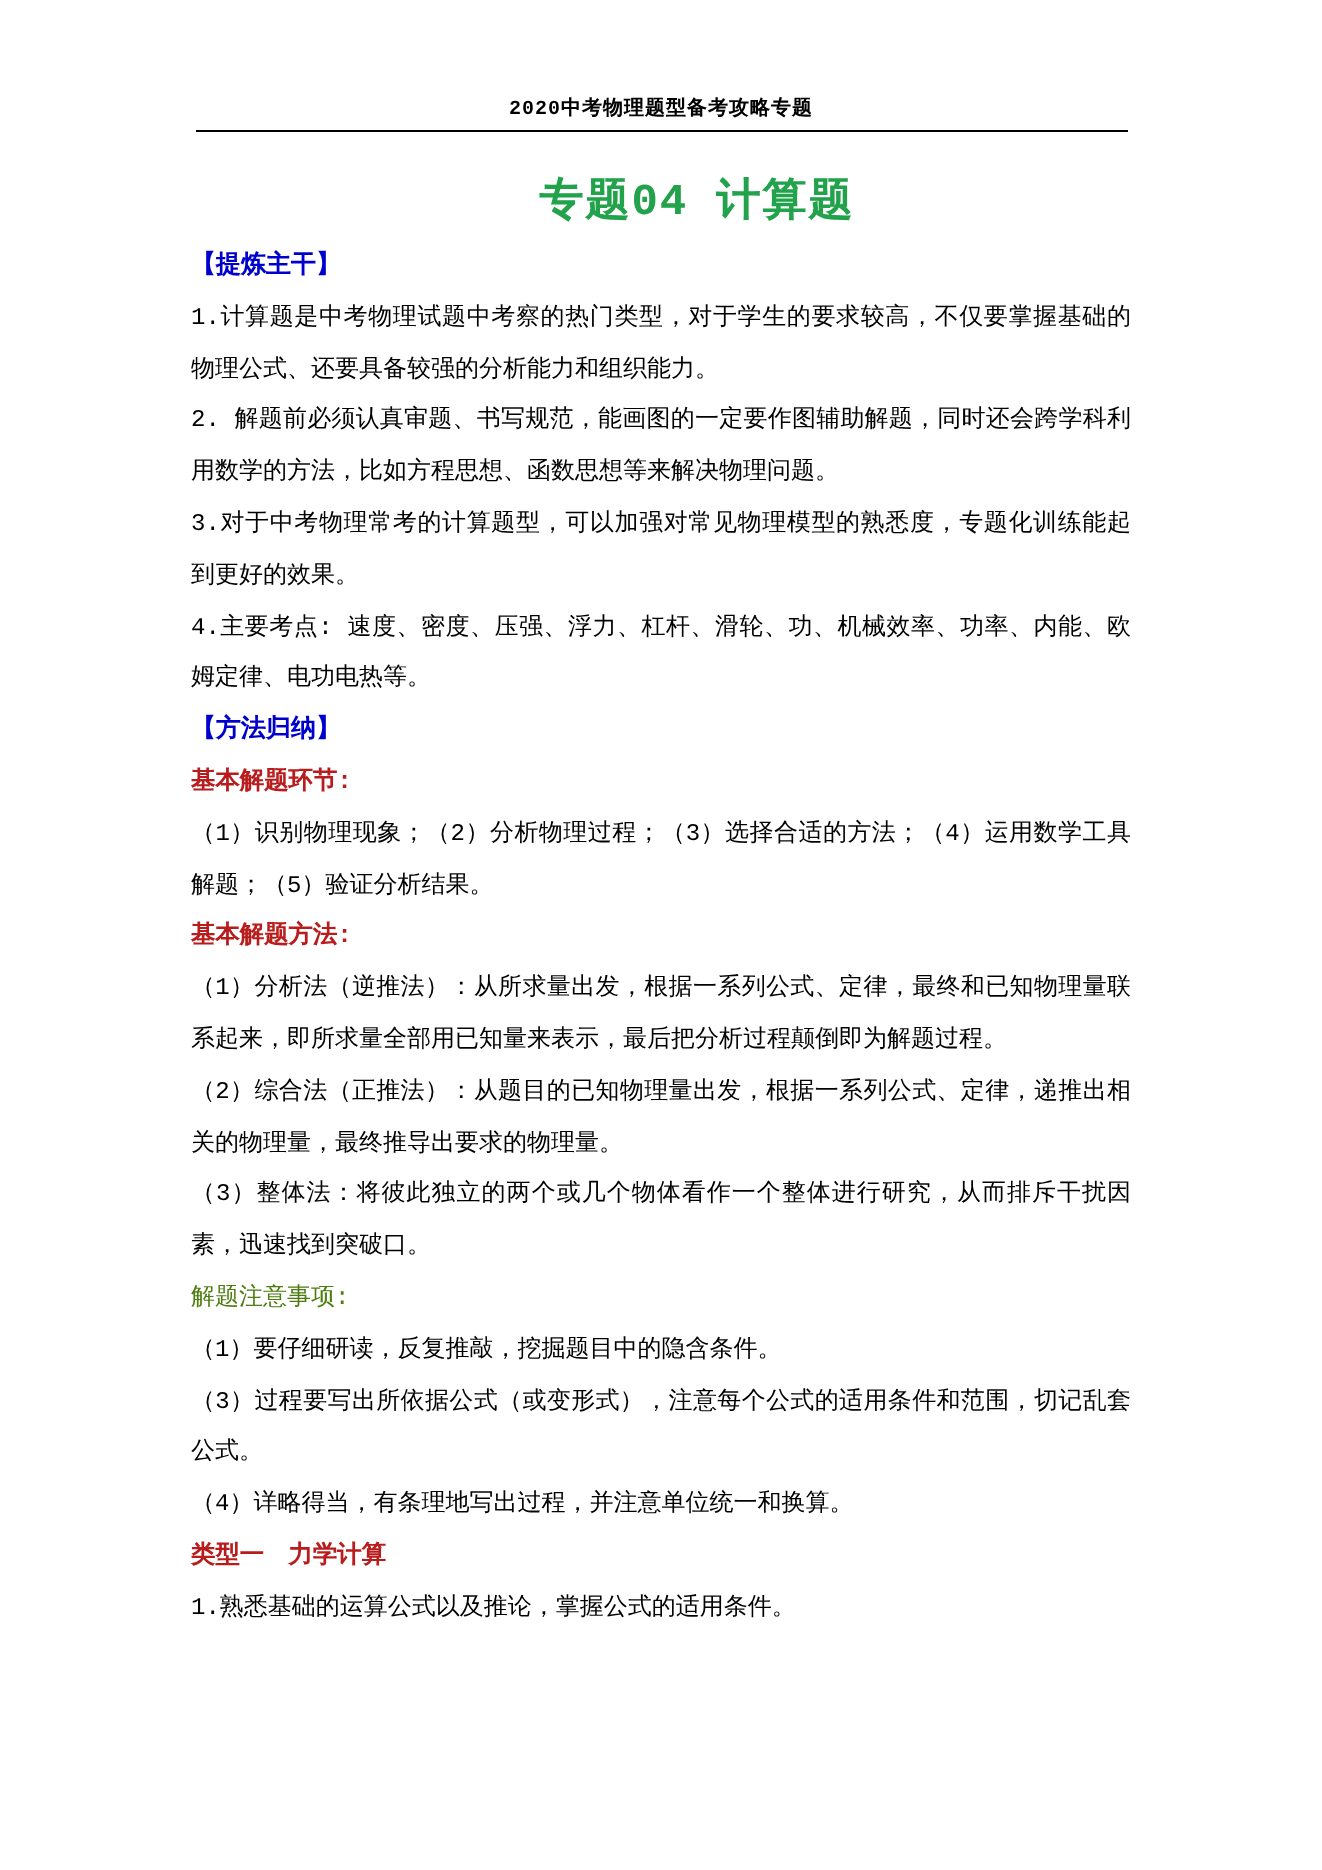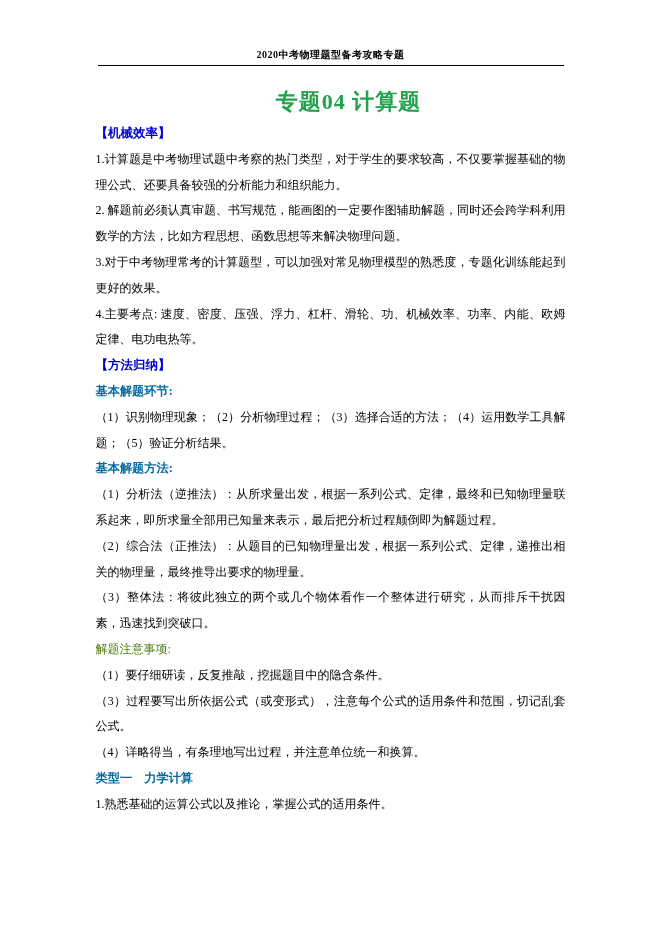--- a/index.html
+++ b/index.html
@@ -2,21 +2,21 @@
 <html style="--green: #21a24b; --blue: #0000cc; --rule: #000000;"><head>
 <meta charset="utf-8">
 <style>
   html, body { margin: 0; padding: 0; background: #ffffff; }
   .page {
     position: relative;
     width: 661px;
     height: 914px;
     background: #ffffff;
     overflow: hidden;
-    font-family: Liberation Serif, serif;
+    font-family: Liberation Mono, monospace;
     color: #000;
   }
   .doc-header {
     width: 466px;
     margin: 0 auto;
     padding-top: 44px;
     padding-bottom: 3px;
     text-align: center;
     border-bottom: 1.5px solid var(--rule, #000);
   }
@@ -44,21 +44,21 @@
   .sec-heading {
     margin: 0;
     font-size: 12.5px;
     font-weight: bold;
     color: var(--blue, #0000cc);
   }
   .sub-heading {
     margin: 0;
     font-size: 12.2px;
     font-weight: bold;
-    color: #0369a1;
+    color: #b91c1c;
   }
   .plain-heading {
     margin: 0;
     font-size: 12px;
     font-weight: normal;
     color: #4d7c0f;
   }
   .para {
     margin: 0;
     text-align: justify;
@@ -71,21 +71,21 @@
 <div class="page">
 
   <div class="doc-header">
     <span>2020中考物理题型备考攻略专题</span>
   </div>
 
   <h1 class="doc-title">专题04 计算题</h1>
 
   <div class="content">
 
-    <h2 class="sec-heading">【机械效率】</h2>
+    <h2 class="sec-heading">【提炼主干】</h2>
     <p class="para">1.计算题是中考物理试题中考察的热门类型，对于学生的要求较高，不仅要掌握基础的物理公式、还要具备较强的分析能力和组织能力。</p>
     <p class="para">2. 解题前必须认真审题、书写规范，能画图的一定要作图辅助解题，同时还会跨学科利用数学的方法，比如方程思想、函数思想等来解决物理问题。</p>
     <p class="para">3.对于中考物理常考的计算题型，可以加强对常见物理模型的熟悉度，专题化训练能起到更好的效果。</p>
     <p class="para">4.主要考点: 速度、密度、压强、浮力、杠杆、滑轮、功、机械效率、功率、内能、欧姆定律、电功电热等。</p>
 
     <h2 class="sec-heading">【方法归纳】</h2>
 
     <h3 class="sub-heading">基本解题环节:</h3>
     <p class="para">（1）识别物理现象；（2）分析物理过程；（3）选择合适的方法；（4）运用数学工具解题；（5）验证分析结果。</p>
 

